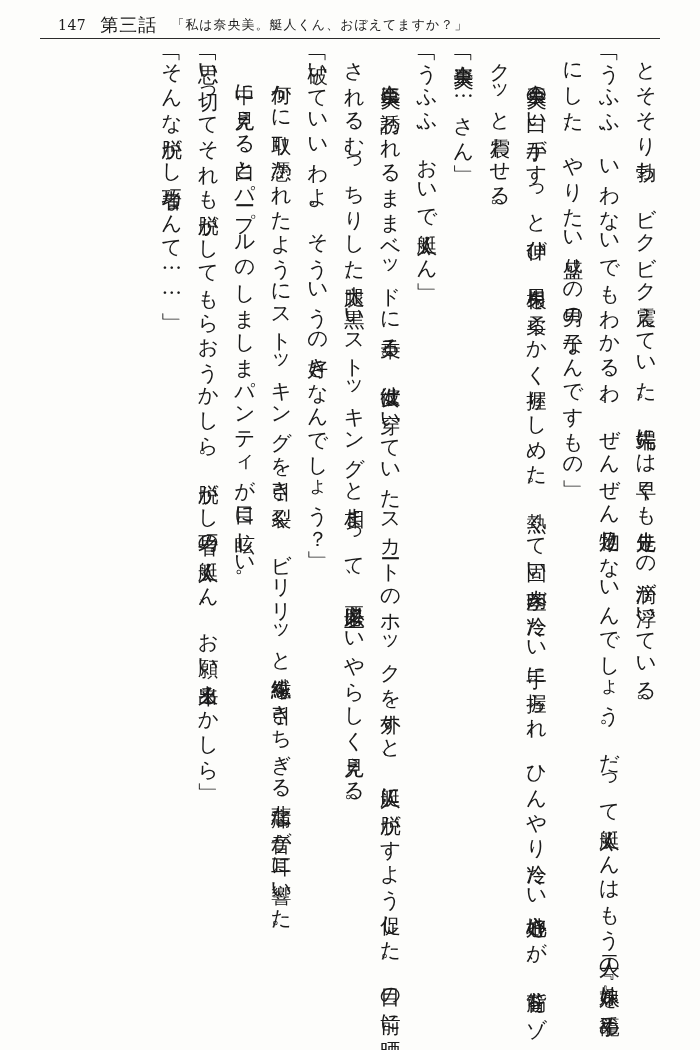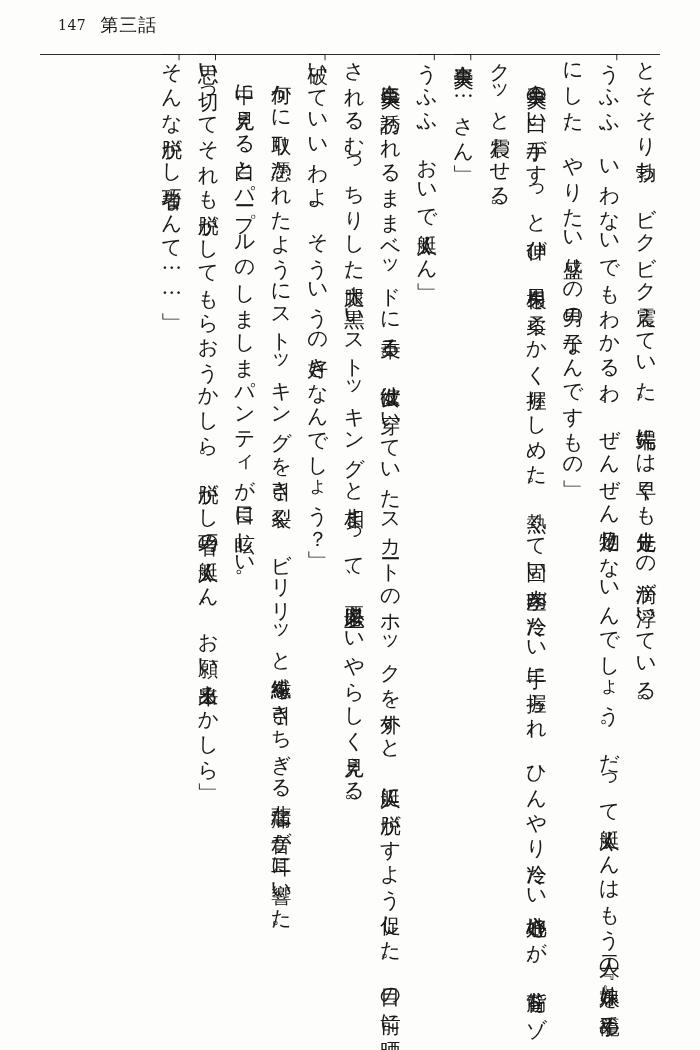--- a/index.html
+++ b/index.html
@@ -23,21 +23,21 @@
     top: 12px;
     left: 40px;
     right: 40px;
     height: 26px;
     display: flex;
     align-items: center;
     gap: 14px;
     font-size: 13px;
     color: #1a1a1a;
     border-bottom: 1px solid #2b2b2b;
-    padding-bottom: 16px;
+    padding-bottom: 0;
   }
   #header .page-no {
     font-family: "DejaVu Serif", serif;
     font-size: 14px;
     letter-spacing: 0.5px;
     margin-left: 18px;
   }
   #header .chapter {
     font-size: 18px;
     letter-spacing: 1px;
@@ -75,20 +75,21 @@
   }
 </style>
 </head>
 <body>
 
 <div id="page">
 
   <div id="header">
     <span class="page-no">147</span>
     <span class="chapter">第三話</span>
+    <span class="headline">「私は奈央美。艇人くん、おぼえてますか？」</span>
   </div>
 
   <div id="body-text">
     <p class="noindent">とそそり勃ち、ビクビク震えていた。先端には早くも先走りの滴が浮いている。</p>
     <p class="dialogue">「うふふ、いわないでもわかるわ。ぜんぜん物足りないんでしょう。だって艇人くんはもう二人の『妹娘』を手籠めにした、やりたい盛りの男の子なんですもの」</p>
     <p>奈央美の白い手がすっと伸び、男根を柔らかく握りしめた。熱くて固い肉茎が冷たい手に握られ、ひんやり冷たい心地好さが、背筋をゾクッと震わせる。</p>
     <p class="dialogue">「奈央美……さん」</p>
     <p class="dialogue">「うふふ、おいで艇人くん」</p>
     <p>奈央美に誘われるままベッドに乗る。彼女は穿いていたスカートのホックを外すと、艇人に脱がすよう促した。目の前に晒されるむっちりした太腿、黒いストッキングと相まって、必要以上にいやらしく見える。</p>
     <p class="dialogue">「破いていいわよ。そういうの好きなんでしょう？」</p>

